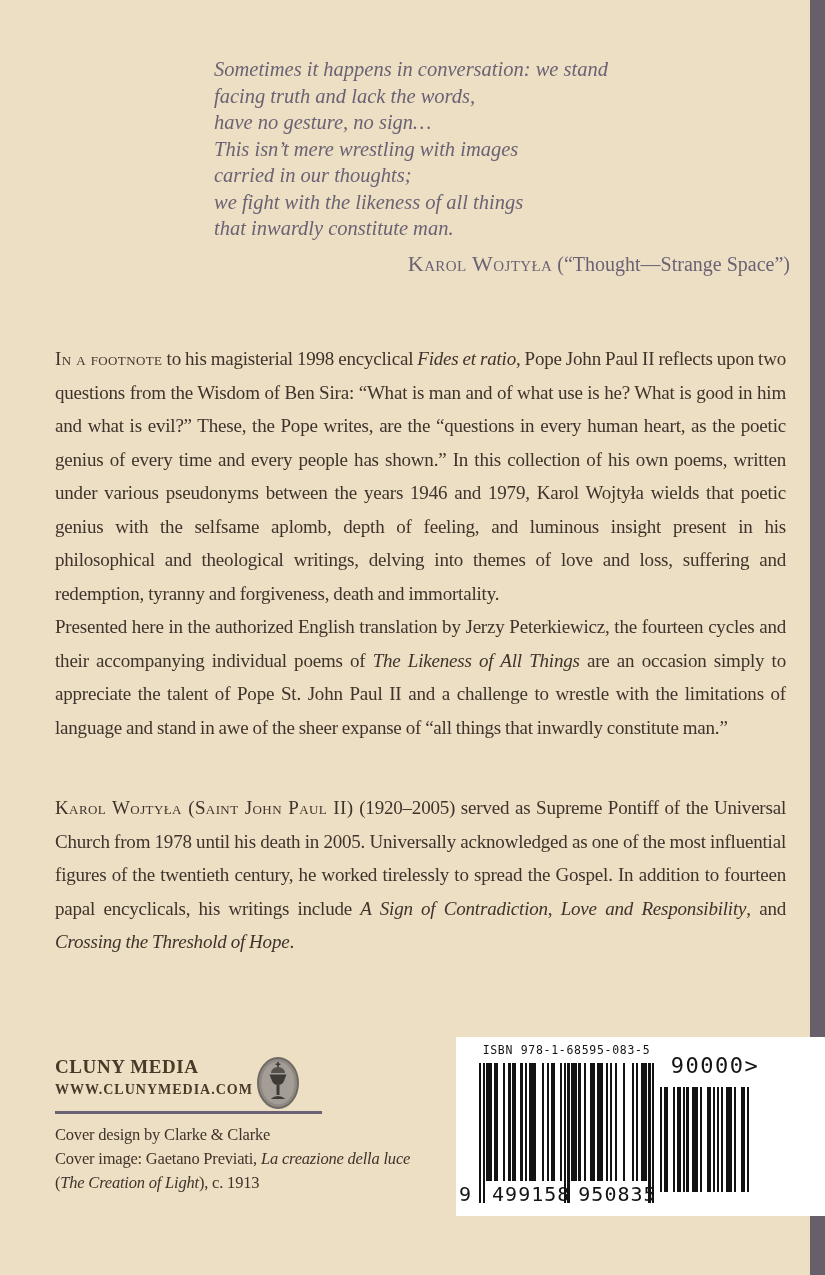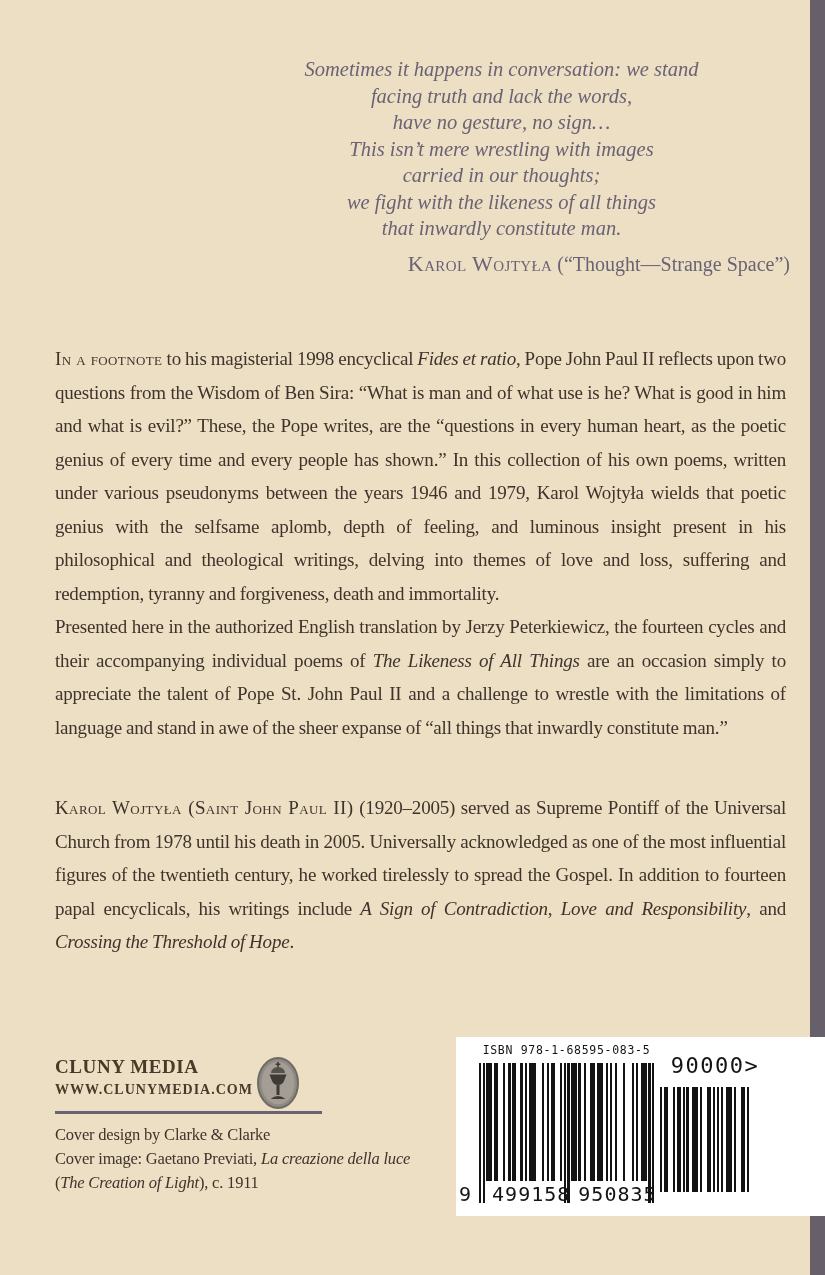--- a/index.html
+++ b/index.html
@@ -12,21 +12,20 @@
   }
   .spine{
     position:absolute;top:0;right:0;width:15px;height:1275px;
     background:var(--c-spine,#675f69);
   }
   
   .quote{
     position:absolute;left:214px;top:56px;width:575px;
     font-style:italic;font-size:20.5px;line-height:26.5px;
     color:var(--c-quote,#6b6274);
-    text-align:center;
   }
   .attribution{
     position:absolute;left:90px;right:35px;top:251px;
     text-align:right;color:var(--c-quote,#6b6274);
     font-size:20px;
   }
   .attribution .sc{font-size:22px;}
   
   .synopsis{
     position:absolute;left:55px;top:342px;width:731px;
@@ -127,21 +126,21 @@
       <rect x="19.5" y="28" width="3" height="10" fill="#3e3a35"></rect>
       <path d="M13.5 42 q7.5 -6 15 0 z" fill="#3e3a35"></path>
     </svg>
   </div>
 
   <div class="rule"></div>
 
   <div class="credits">
     <div><span>Cover design by Clarke &amp; Clarke</span></div>
     <div><span>Cover image: Gaetano Previati, </span><span class="i">La creazione della luce</span></div>
-    <div><span>(</span><span class="i">The Creation of Light</span><span>), c. 1911</span></div>
+    <div><span>(</span><span class="i">The Creation of Light</span><span>), c. 1913</span></div>
   </div>
 
   <div class="bc-box">
     <div class="bc-isbn">ISBN 978-1-68595-083-5</div>
     <div class="bc-main"><svg width="175" height="140" shape-rendering="crispEdges">
           <rect x="0.00" y="0" width="2.09" height="140" fill="#131313"></rect>
           <rect x="3.68" y="0" width="2.09" height="140" fill="#131313"></rect>
           <rect x="7.37" y="0" width="2.09" height="118" fill="#131313"></rect>
           <rect x="9.21" y="0" width="2.09" height="118" fill="#131313"></rect>
           <rect x="11.05" y="0" width="2.09" height="118" fill="#131313"></rect>

